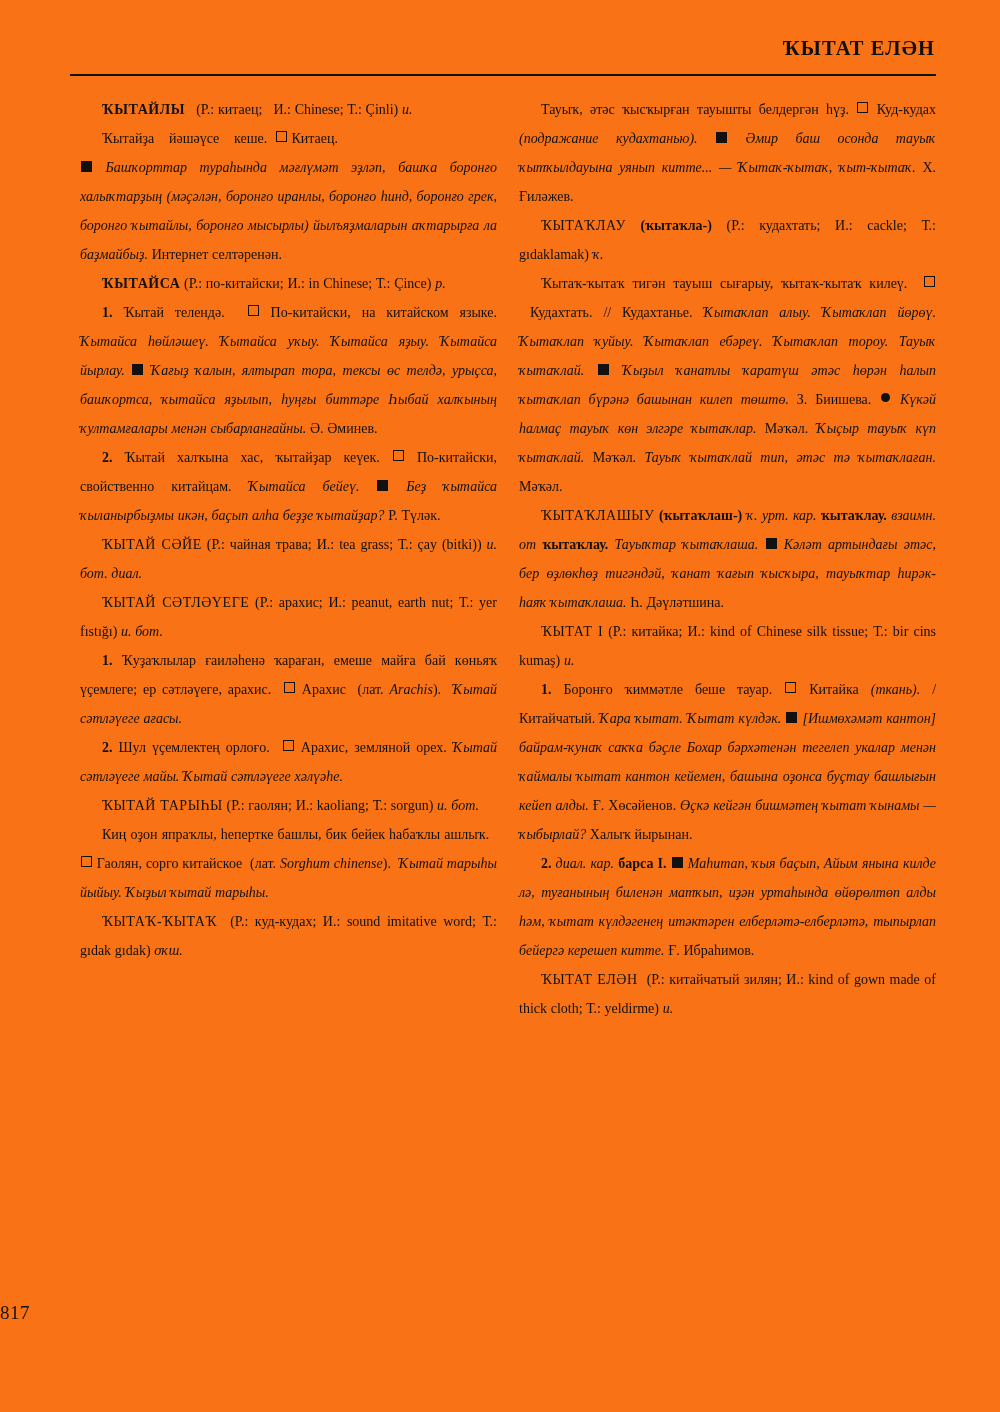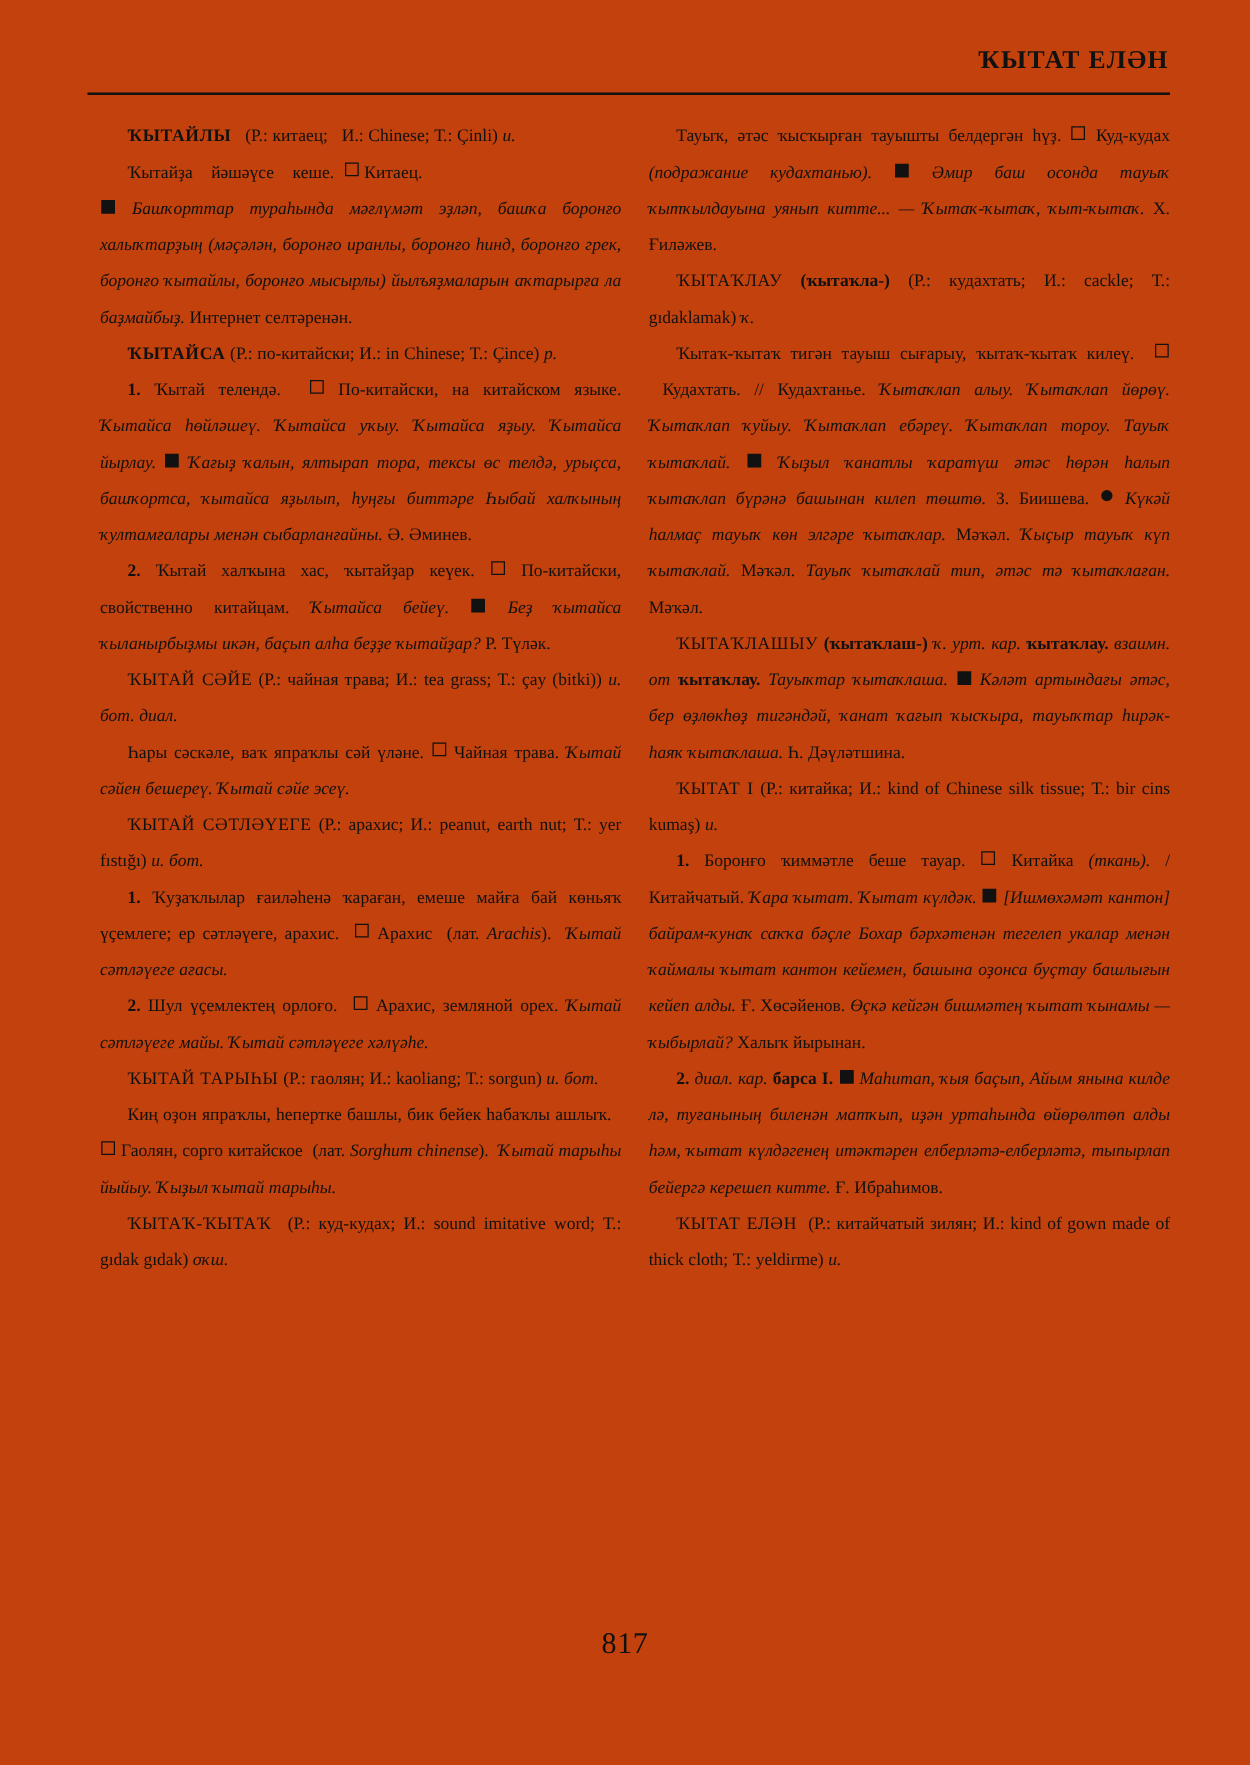--- a/index.html
+++ b/index.html
@@ -14,21 +14,21 @@
     font-family: "Liberation Serif", "DejaVu Serif", serif;
     color: #111111;
     position: relative;
     overflow: hidden;
   }
   .page {
     position: absolute;
     left: 0; top: 0;
     width: 1000px;
     height: 1412px;
-    background: #c2410c;
+    background: #f97316;
   }
   
   .runhead {
     position: absolute;
     left: 70px;
     top: 38px;
     width: 865px;
     text-align: right;
     font-weight: bold;
     font-size: 20.5px;
@@ -106,22 +106,22 @@
     vertical-align: 0.12em;
     margin: 0 2px;
   }
 
   
   .folio {
     position: absolute;
     left: 0;
     top: 1302px;
     width: 1000px;
-    text-align: center;
-    font-size: 24px;
+    text-align: left;
+    font-size: 19px;
     letter-spacing: 0.5px;
   }
 </style>
 </head>
 <body>
 
 <div class="page">
 
   <div class="runhead">ҠЫТАТ ЕЛӘН</div>
   <div class="rule"></div>
@@ -139,22 +139,20 @@
 
       <p class="para indent"><span class="hw">ҠЫТАЙСА</span> <span>(Р.: по-китайски; И.: in Chinese; Т.: Çince)</span> <span class="it">р.</span></p>
 
       <p class="para indent"><span class="num">1.</span> <span>Ҡытай телендә.</span>&nbsp;&nbsp;<span class="sq-open"></span>&nbsp;<span>По-китайски, на китайском языке.</span> <span class="it">Ҡытайса һөйләшеү. Ҡытайса уҡыу. Ҡытайса яҙыу. Ҡытайса йырлау.</span> <span class="sq-fill"></span> <span class="it">Ҡағыҙ ҡалын, ялтырап тора, тексы өс телдә, урыҫса, башҡортса, ҡытайса яҙылып, һуңғы биттәре Һыбай халҡының ҡултамғалары менән сыбарланғайны.</span> <span>Ә. Әминев.</span></p>
 
       <p class="para indent"><span class="num">2.</span> <span>Ҡытай халҡына хас, ҡытайҙар кеүек.</span>
       <span class="sq-open"></span>&nbsp;<span>По-китайски, свойственно китайцам.</span> <span class="it">Ҡытайса бейеү.</span> <span class="sq-fill"></span> <span class="it">Беҙ ҡытайса ҡыланырбыҙмы икән, баҫып алһа беҙҙе ҡытайҙар?</span> <span>Р. Түләк.</span></p>
 
       <p class="para indent"><span class="hwsp">ҠЫТАЙ СӘЙЕ</span> <span>(Р.: чайная трава; И.: tea grass; Т.: çay (bitki))</span> <span class="it">и. бот. диал.</span></p>
 
-      <p class="para indent"><span>Һары сәскәле, ваҡ япраҡлы сәй үләне.</span>
-      <span class="sq-open"></span>&nbsp;<span>Чайная трава.</span> <span class="it">Ҡытай сәйен бешереү. Ҡытай сәйе эсеү.</span></p>
 
       <p class="para indent"><span class="hwsp">ҠЫТАЙ СӘТЛӘҮЕГЕ</span> <span>(Р.: арахис; И.: peanut, earth nut; Т.: yer fıstığı)</span> <span class="it">и. бот.</span></p>
 
       <p class="para indent"><span class="num">1.</span> <span>Ҡуҙаҡлылар ғаиләһенә ҡараған, емеше майға бай көньяҡ үҫемлеге; ер сәтләүеге, арахис.</span>&nbsp;&nbsp;<span class="sq-open"></span>&nbsp;<span>Арахис</span>&nbsp;&nbsp;<span>(лат.</span>&nbsp;<span class="lat">Arachis</span><span>).</span>&nbsp;&nbsp;<span class="it">Ҡытай сәтләүеге ағасы.</span></p>
 
       <p class="para indent"><span class="num">2.</span> <span>Шул үҫемлектең орлоғо.</span>&nbsp;&nbsp;<span class="sq-open"></span>&nbsp;<span>Арахис, земляной орех.</span> <span class="it">Ҡытай сәтләүеге майы. Ҡытай сәтләүеге хәлүәһе.</span></p>
 
       <p class="para indent"><span class="hwsp">ҠЫТАЙ ТАРЫҺЫ</span> <span>(Р.: гаолян; И.: kaoliang; Т.: sorgun)</span> <span class="it">и. бот.</span></p>
 
       <p class="para indent"><span>Киң оҙон япраҡлы, һепертке башлы, бик бейек һабаҡлы ашлыҡ.</span>&nbsp;&nbsp;<span class="sq-open"></span>&nbsp;<span>Гаолян, сорго китайское</span>&nbsp;&nbsp;<span>(лат.</span>&nbsp;<span class="lat">Sorghum chinense</span><span>).</span>&nbsp;&nbsp;<span class="it">Ҡытай тарыһы йыйыу. Ҡыҙыл ҡытай тарыһы.</span></p>

